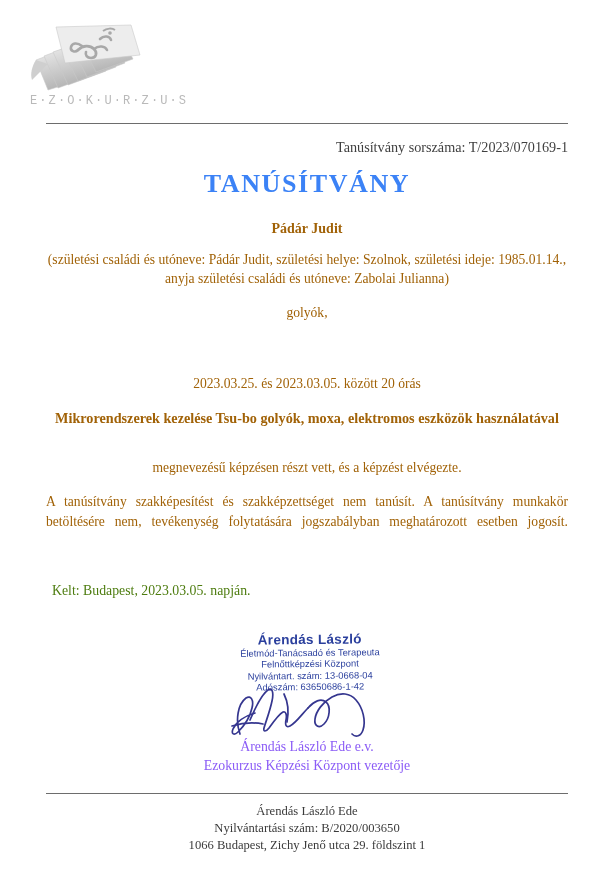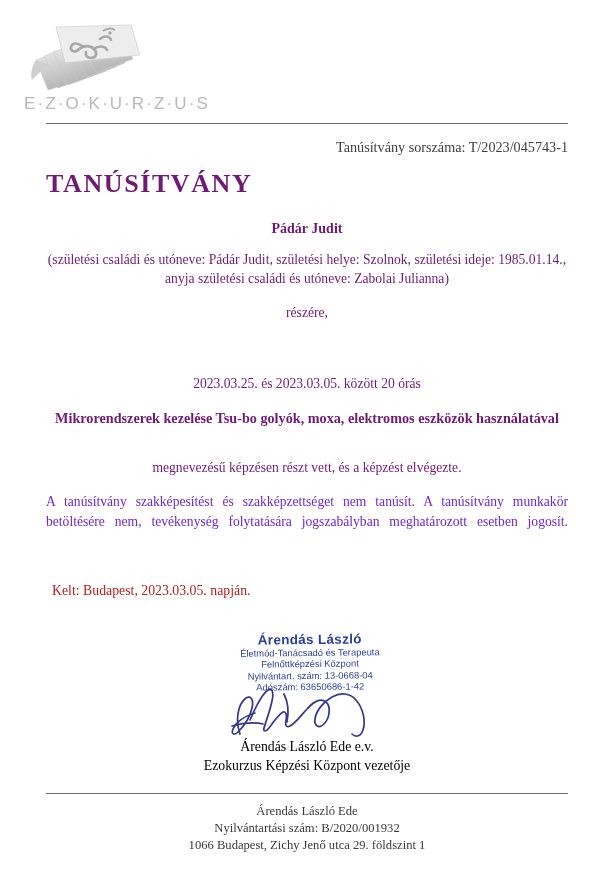--- a/index.html
+++ b/index.html
@@ -29,27 +29,27 @@
   }
   .logo-mark {
     position: absolute;
     left: 8px;
     top: 0px;
     width: 132px;
     height: 70px;
   }
   .logo-wordmark {
     position: absolute;
-    left: 2px;
+    left: 8px;
     top: 72px;
-    font-size: 17px;
+    font-size: 12px;
     letter-spacing: 2.1px;
     color: #b9b9b9;
     white-space: nowrap;
-    font-family: Liberation Sans, sans-serif;
+    font-family: Liberation Mono, monospace;
   }
   .rule {
     position: absolute;
     left: 46px;
     width: 522px;
     height: 1px;
     background: #6d6d6d;
   }
   .rule.header-rule { top: 123px; }
   .rule.footer-rule { top: 793px; }
@@ -62,34 +62,34 @@
     width: 522px;
     text-align: right;
     font-size: 14.2px;
     color: #3f3f3f;
   }
   .doc-title {
     position: absolute;
     left: 46px;
     top: 169px;
     width: 522px;
-    text-align: left;
+    text-align: center;
     font-size: 26px;
     font-weight: bold;
     letter-spacing: 1.6px;
-    color: #701a75;
+    color: #3b82f6;
   }
   .centered-line {
     position: absolute;
     left: 46px;
     width: 522px;
     text-align: center;
     font-size: 13.6px;
     line-height: 19px;
-    color: #701a75;
+    color: #a16207;
   }
   .recipient-name {
     top: 219px;
     font-weight: bold;
     font-size: 14px;
   }
   .birth-details { top: 250px; }
   .for-whom      { top: 303px; }
   .provider      { top: 341px; }
   .period        { top: 374px; }
@@ -103,28 +103,28 @@
 
   .disclaimer {
     position: absolute;
     left: 46px;
     top: 492px;
     width: 522px;
     text-align: justify;
     text-align-last: justify;
     font-size: 13.6px;
     line-height: 20px;
-    color: #6d28d9;
+    color: #a16207;
   }
   .place-date {
     position: absolute;
     left: 52px;
     top: 583px;
     font-size: 13.8px;
-    color: #b91c1c;
+    color: #4d7c0f;
   }
 
   
   .stamp {
     position: absolute;
     left: 200px;
     top: 634px;
     width: 220px;
     text-align: center;
     color: #2a3f9d;
@@ -148,21 +148,21 @@
     pointer-events: none;
   }
   .signer-block {
     position: absolute;
     left: 46px;
     top: 737px;
     width: 522px;
     text-align: center;
     font-size: 13.8px;
     line-height: 19px;
-    color: #000000;
+    color: #8b5cf6;
   }
 
   
   .footer {
     position: absolute;
     left: 46px;
     top: 803px;
     width: 522px;
     text-align: center;
     font-size: 12.6px;
@@ -203,27 +203,27 @@
         <path d="M70,17 C74,13 80,14 81,18"></path>
       </g>
       <circle cx="80" cy="11" r="1.8" fill="#a8a8a8"></circle>
       <path d="M73,9 C77,6 82,6 85,8" fill="none" stroke="#a8a8a8" stroke-width="2"></path>
     </svg>
     <div class="logo-wordmark">E·Z·O·K·U·R·Z·U·S</div>
   </div>
 
   <div class="rule header-rule"></div>
 
-  <div class="serial">Tanúsítvány sorszáma: T/2023/045743-1</div>
+  <div class="serial">Tanúsítvány sorszáma: T/2023/070169-1</div>
 
   <div class="doc-title">TANÚSÍTVÁNY</div>
 
   <div class="centered-line recipient-name">Pádár Judit</div>
   <div class="centered-line birth-details">(születési családi és utóneve: Pádár Judit, születési helye: Szolnok, születési ideje: 1985.01.14., anyja születési családi és utóneve: Zabolai Julianna)</div>
-  <div class="centered-line for-whom">részére,</div>
+  <div class="centered-line for-whom">golyók,</div>
 
 
   <div class="centered-line period">2023.03.25. és 2023.03.05. között 20 órás</div>
   <div class="centered-line completion">megnevezésű képzésen részt vett, és a képzést elvégezte.</div>
   <div class="centered-line course-title">Mikrorendszerek kezelése Tsu-bo golyók, moxa, elektromos eszközök használatával</div>
 
   <div class="disclaimer">A tanúsítvány szakképesítést és szakképzettséget nem tanúsít. A tanúsítvány munkakör betöltésére nem, tevékenység folytatására jogszabályban meghatározott esetben jogosít.</div>
 
   <div class="place-date">Kelt: Budapest, 2023.03.05. napján.</div>
 
@@ -247,17 +247,17 @@
 
   <div class="signer-block">
     <div>Árendás László Ede e.v.</div>
     <div>Ezokurzus Képzési Központ vezetője</div>
   </div>
 
   <div class="rule footer-rule"></div>
 
   <div class="footer">
     <div>Árendás László Ede</div>
-    <div>Nyilvántartási szám: B/2020/001932</div>
+    <div>Nyilvántartási szám: B/2020/003650</div>
     <div>1066 Budapest, Zichy Jenő utca 29. földszint 1</div>
   </div>
 
 </div>
 
 </body></html>

